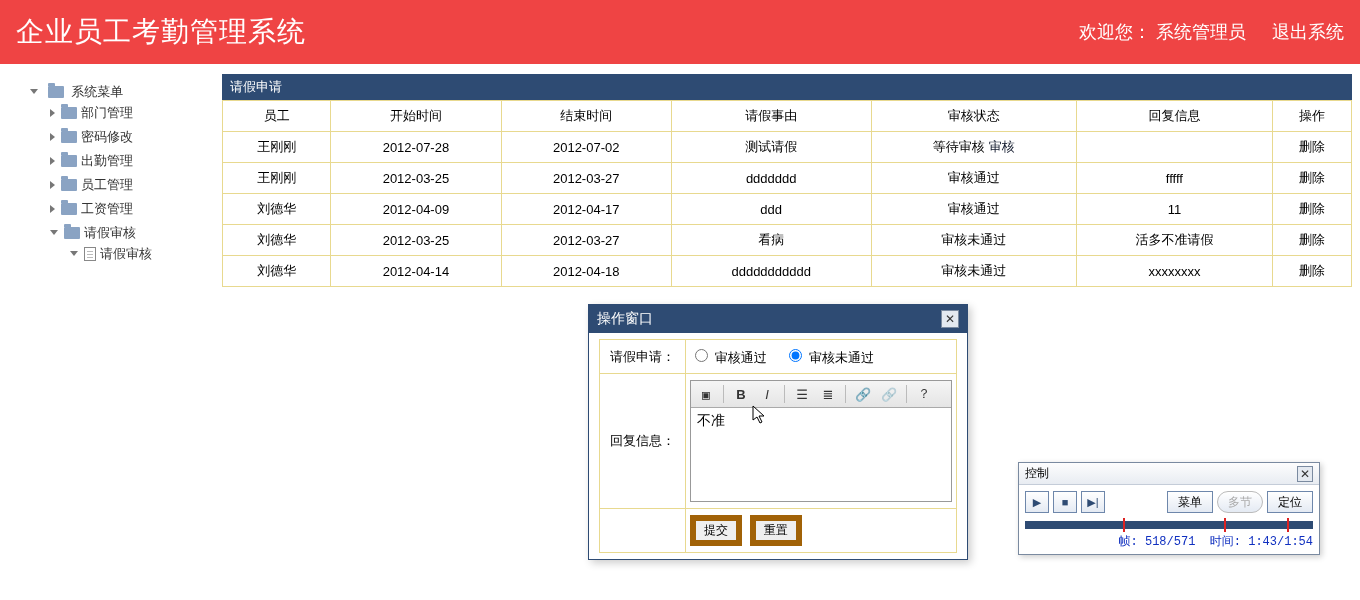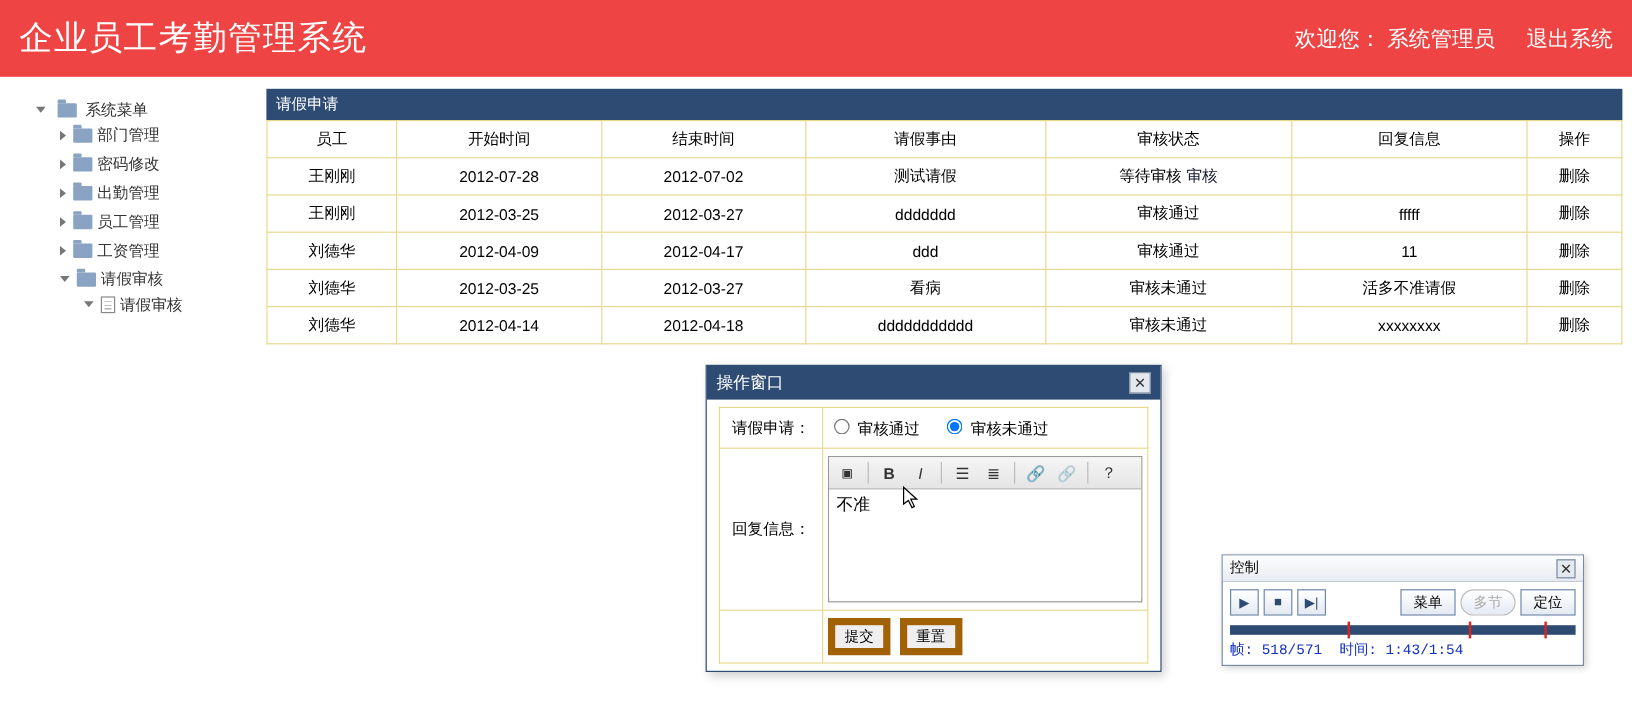--- a/index.html
+++ b/index.html
@@ -244,20 +244,21 @@
     position: relative;
   }
   .progress .tick {
     position:absolute; top:-3px; width:2px; height:14px; background:#d22;
   }
   .cp-status {
     margin-top: 4px;
     color: #1030c0;
     font-family: "Consolas","Courier New",monospace;
     font-size: 12px;
+    text-align: right;
   }
   .cursor-icon {
     position:absolute;
     left:752px; top:405px;
     pointer-events:none;
   }
 </style>
 </head>
 <body>
 

